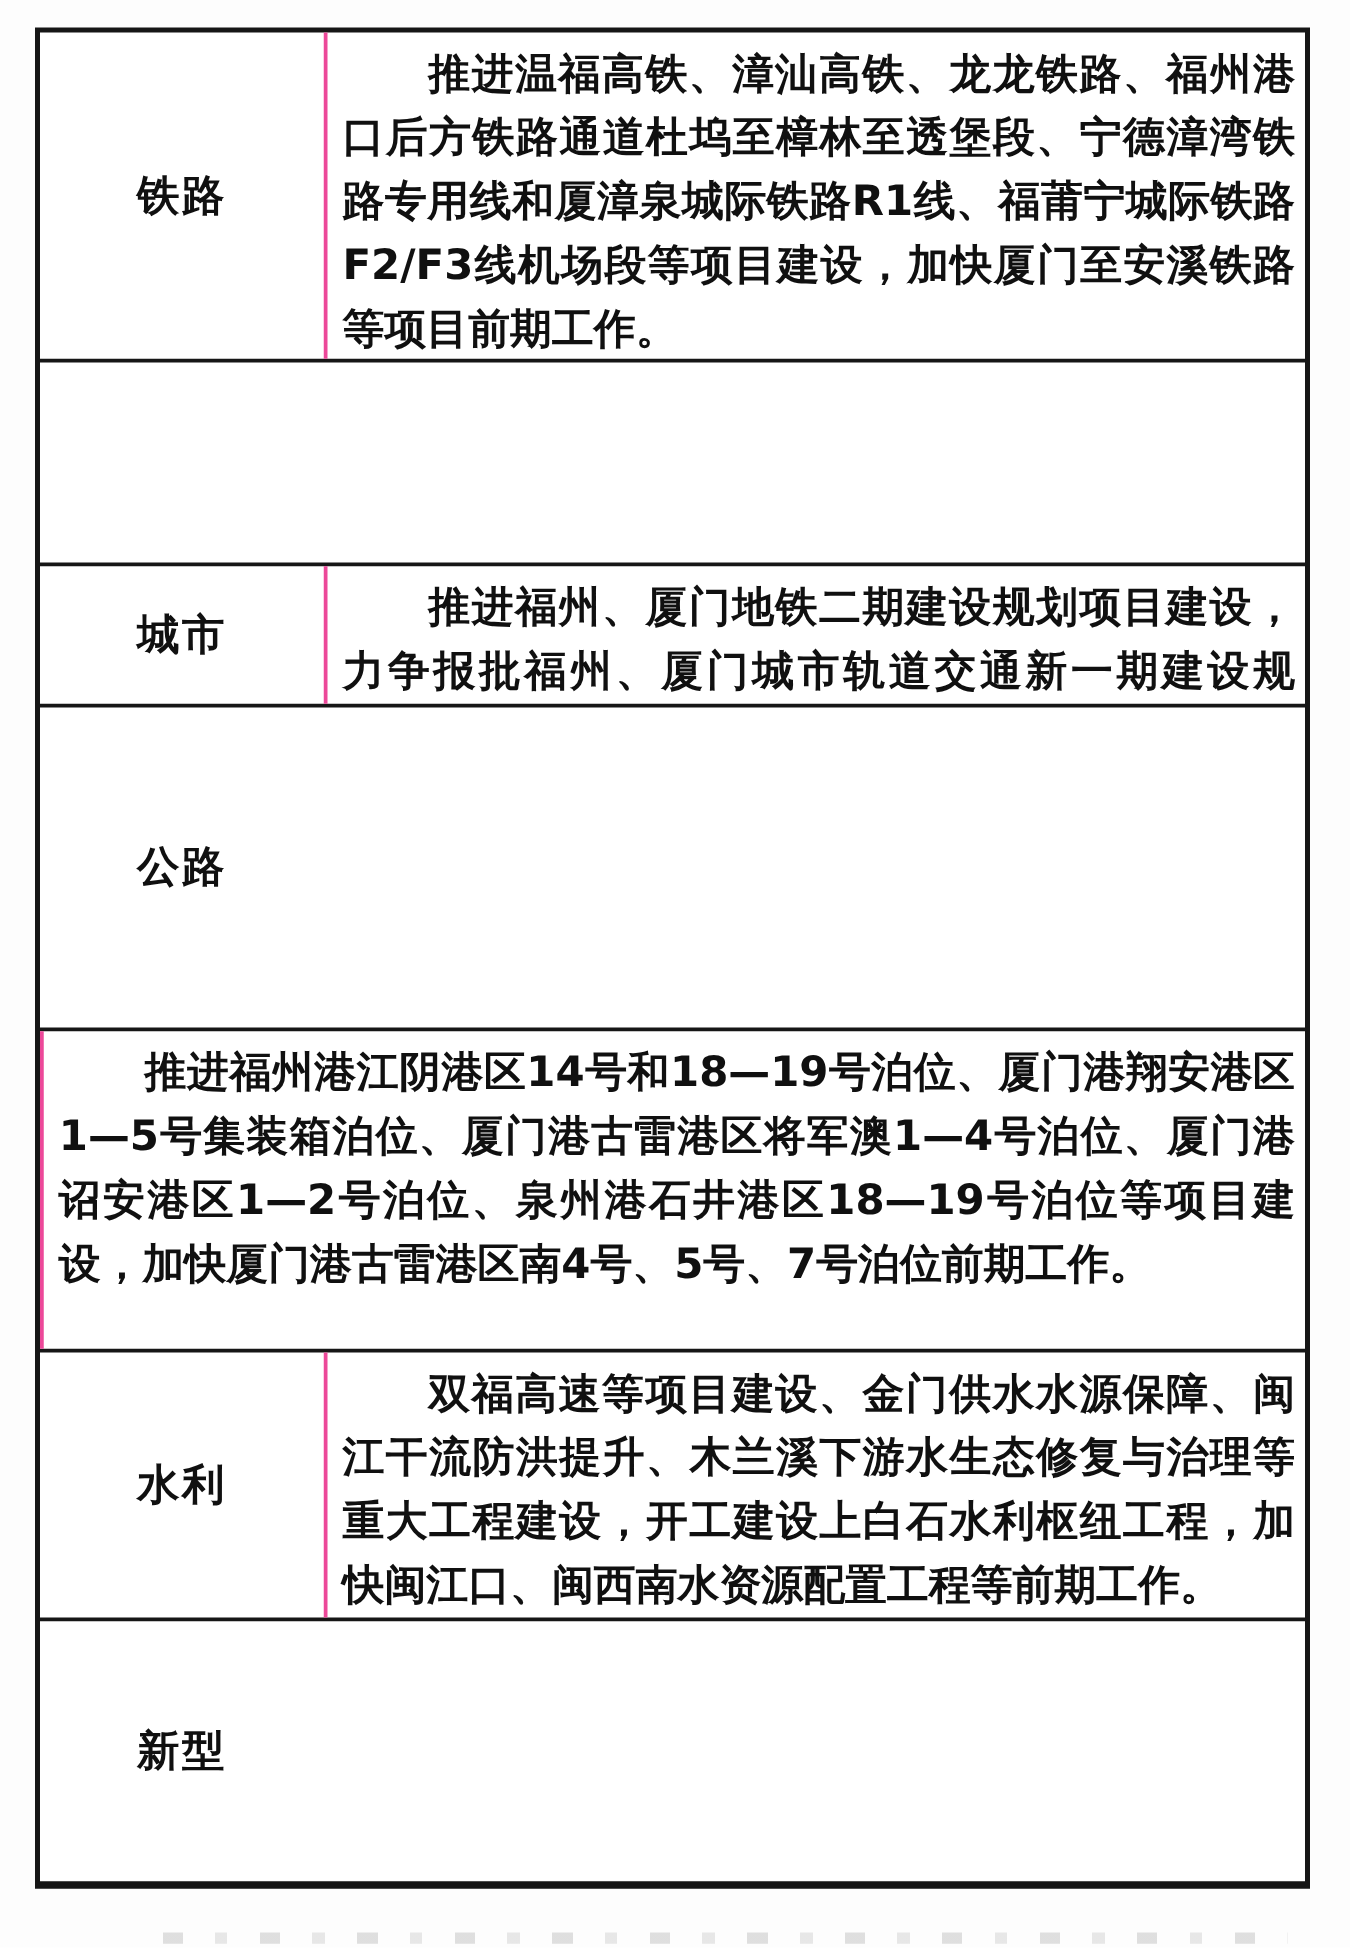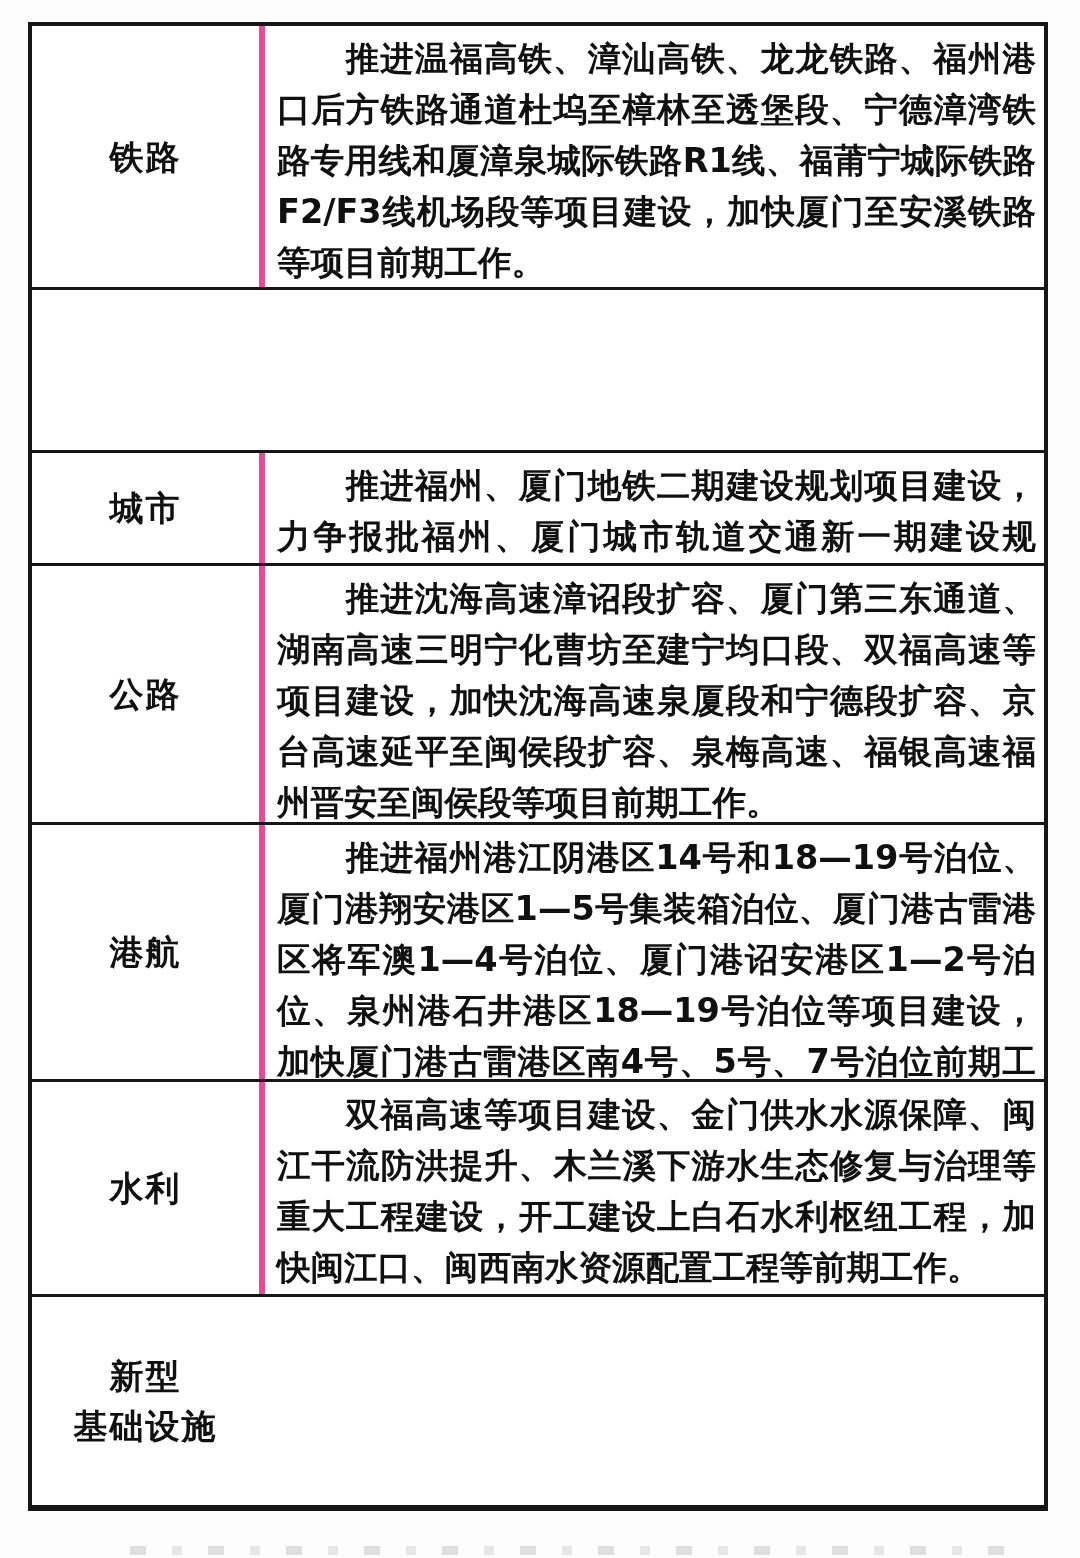--- a/index.html
+++ b/index.html
@@ -49,21 +49,21 @@
     font-size: 34px;
     font-weight: bold;
     line-height: 50px;
     letter-spacing: 2px;
     text-align: center;
     box-sizing: border-box;
     border-radius: 25px;
   }
   .content-cell {
     flex: 1 1 auto;
-    border-left: 6px solid #ec4899;
+    border-left: 3px solid #ec4899;
     box-sizing: border-box;
     padding: 7px 8px 0 12px;
     font-size: 33.5px;
     font-weight: bold;
     line-height: 51px;
     text-align: justify;
     text-justify: inter-character;
     overflow: hidden;
   }
   .content-cell p {
@@ -110,45 +110,38 @@
     </div>
     <div class="content-cell">
       <p>推进福州、厦门地铁二期建设规划项目建设，力争报批福州、厦门城市轨道交通新一期建设规划。</p>
     </div>
   </div>
 
   <div class="row r4">
     <div class="cat-cell">
       <span>公路</span>
     </div>
-    <div class="content-cell">
-      <p>推进沈海高速漳诏段扩容、厦门第三东通道、湖南高速三明宁化曹坊至建宁均口段、双福高速等项目建设，加快沈海高速泉厦段和宁德段扩容、京台高速延平至闽侯段扩容、泉梅高速、福银高速福州晋安至闽侯段等项目前期工作。</p>
-    </div>
   </div>
 
   <div class="row r5">
-    <div class="cat-cell">
-      <span>港航</span>
-    </div>
     <div class="content-cell">
       <p>推进福州港江阴港区14号和18—19号泊位、厦门港翔安港区1—5号集装箱泊位、厦门港古雷港区将军澳1—4号泊位、厦门港诏安港区1—2号泊位、泉州港石井港区18—19号泊位等项目建设，加快厦门港古雷港区南4号、5号、7号泊位前期工作。</p>
     </div>
   </div>
 
   <div class="row r6">
     <div class="cat-cell">
       <span>水利</span>
     </div>
     <div class="content-cell">
       <p>双福高速等项目建设、金门供水水源保障、闽江干流防洪提升、木兰溪下游水生态修复与治理等重大工程建设，开工建设上白石水利枢纽工程，加快闽江口、闽西南水资源配置工程等前期工作。</p>
     </div>
   </div>
 
   <div class="row r7">
     <div class="cat-cell">
       <span>新型</span>
-      <span>基础设施</span>
     </div>
   </div>
 
 </div>
 
 <div class="cut-off-remnant"></div>
 
 </body></html>

